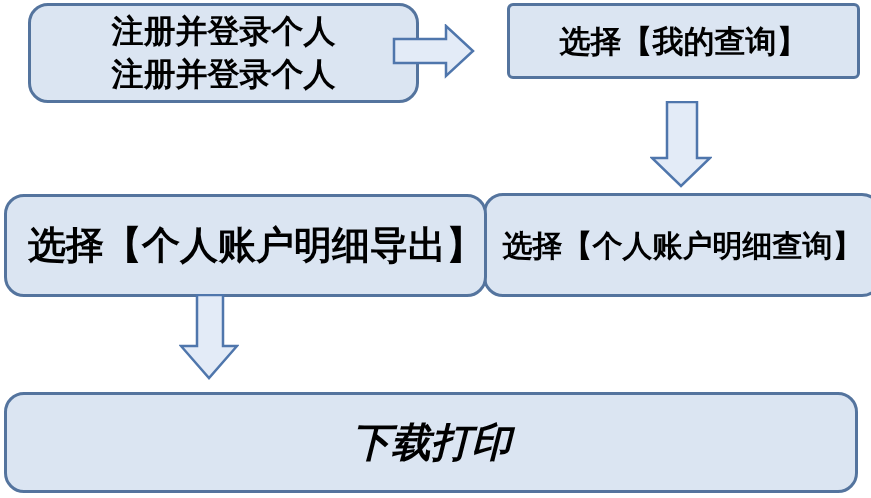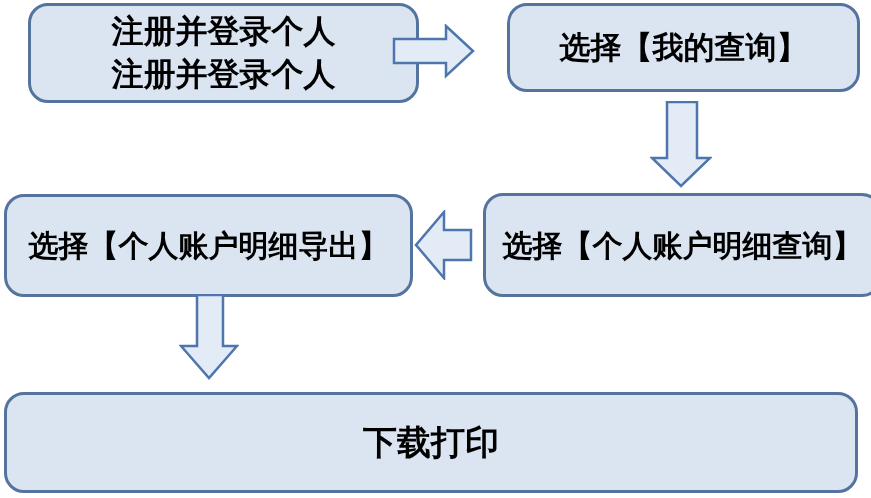--- a/index.html
+++ b/index.html
@@ -25,24 +25,24 @@
     flex-direction: column;
     align-items: center;
     justify-content: center;
     color: #000000;
     font-weight: 700;
     text-align: center;
     white-space: nowrap;
   }
   .node .label-line { line-height: 43px; }
   #node-register      { left: 4px;   top: 3px;   width: 391px; height: 100px; font-size: 32px; margin-left: 24px; }
-  #node-my-query      { left: 507px; top: 3px;   width: 353px; height: 89px; font-size: 31px; }
-  #node-detail-export { left: 4px;   top: 194px; width: 409px; height: 103px; font-size: 30px; }
+  #node-my-query      { left: 507px; top: 3px;   width: 353px; height: 76px; font-size: 31px; border-radius: 6px; }
+  #node-detail-export { left: 4px;   top: 194px; width: 483px; height: 103px; font-size: 38px; align-items: flex-end; }
   #node-detail-query  { left: 483px; top: 193px; width: 399px; height: 104px; font-size: 30px; }
-  #node-download      { left: 4px;   top: 392px; width: 854px; height: 101px; font-size: 34px; }
+  #node-download      { left: 4px;   top: 392px; width: 854px; height: 101px; font-size: 40px; font-style: italic; }
   .arrow { position: absolute; }
   #arrow-1 { left: 392px; top: 24px;  }
   #arrow-2 { left: 650px; top: 101px; }
   #arrow-3 { left: 414px; top: 210px; }
   #arrow-4 { left: 179px; top: 294px; }
 </style>
 </head>
 <body>
 
 <div class="canvas">

